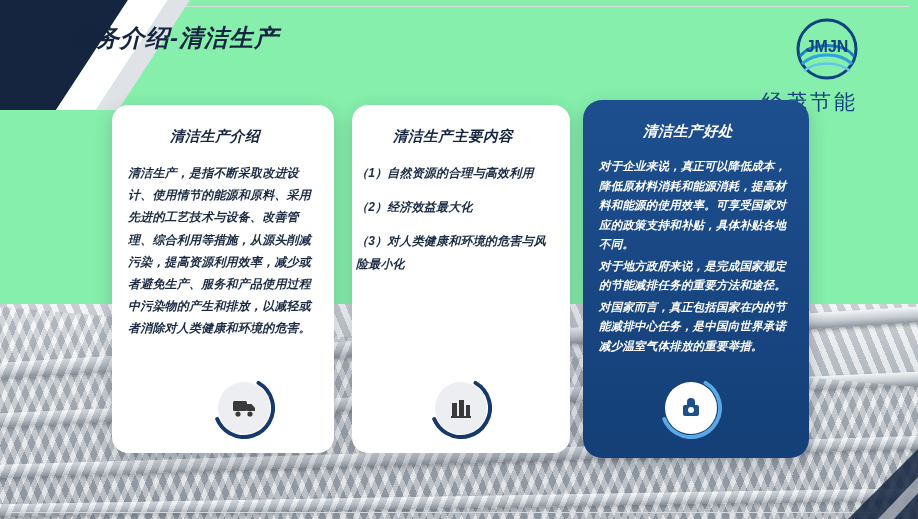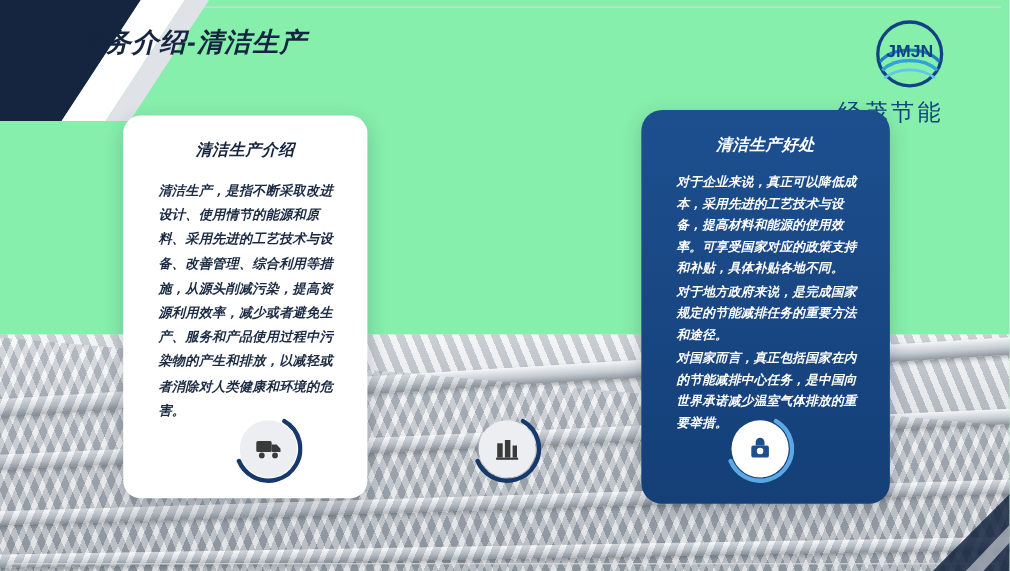--- a/index.html
+++ b/index.html
@@ -122,21 +122,21 @@
     top: 0;
     width: 918px;
     height: 519px;
     pointer-events: none;
   }
   .card {
     position: absolute;
     border-radius: 16px;
     pointer-events: auto;
     box-sizing: border-box;
-    padding: 22px 20px 0 20px;
+    padding: 22px 20px 0 4px;
     box-shadow: 0 6px 18px rgba(30,40,60,0.22);
   }
   .card.light {
     background: #ffffff;
   }
   .card.dark {
     background: linear-gradient(180deg, #1d4f8f 0%, #143f77 100%);
   }
   .card-1 { left: 112px; top: 105px; width: 222px; height: 348px; }
   .card-2 { left: 352px; top: 105px; width: 218px; height: 348px; }
@@ -255,25 +255,33 @@
 
   <div class="cards">
 
     <div class="card light card-1">
       <div class="card-title">清洁生产介绍</div>
       <div class="card-body">
         <p>清洁生产，是指不断采取改进设计、使用情节的能源和原料、采用先进的工艺技术与设备、改善管理、综合利用等措施，从源头削减污染，提高资源利用效率，减少或者避免生产、服务和产品使用过程中污染物的产生和排放，以减轻或者消除对人类健康和环境的危害。</p>
       </div>
     </div>
 
+    <div class="card light card-2">
+      <div class="card-title">清洁生产主要内容</div>
+      <div class="card-body numbered">
+        <p>（1）自然资源的合理与高效利用</p>
+        <p>（2）经济效益最大化</p>
+        <p>（3）对人类健康和环境的危害与风险最小化</p>
+      </div>
+    </div>
 
     <div class="card dark card-3">
       <div class="card-title">清洁生产好处</div>
       <div class="card-body">
-        <p>对于企业来说，真正可以降低成本，采用先进的工艺技术与设备，提高材料和能源的使用效率。可享受国家对应的政策支持和补贴，具体补贴各地不同。</p>
+        <p>对于企业来说，真正可以降低成本，降低原材料消耗和能源消耗，提高材料和能源的使用效率。可享受国家对应的政策支持和补贴，具体补贴各地不同。</p>
         <p>对于地方政府来说，是完成国家规定的节能减排任务的重要方法和途径。</p>
         <p>对国家而言，真正包括国家在内的节能减排中心任务，是中国向世界承诺减少温室气体排放的重要举措。</p>
       </div>
     </div>
 
     <div class="badge grey badge-1">
       <svg class="badge-ring" width="62" height="62" viewBox="0 0 62 62" xmlns="http://www.w3.org/2000/svg">
         <circle cx="31" cy="31" r="29" fill="none" stroke="#16386b" stroke-width="4" stroke-linecap="round" stroke-dasharray="110 200" transform="rotate(-60 31 31)"></circle>
       </svg>
       <svg width="26" height="26" viewBox="0 0 26 26" xmlns="http://www.w3.org/2000/svg">

